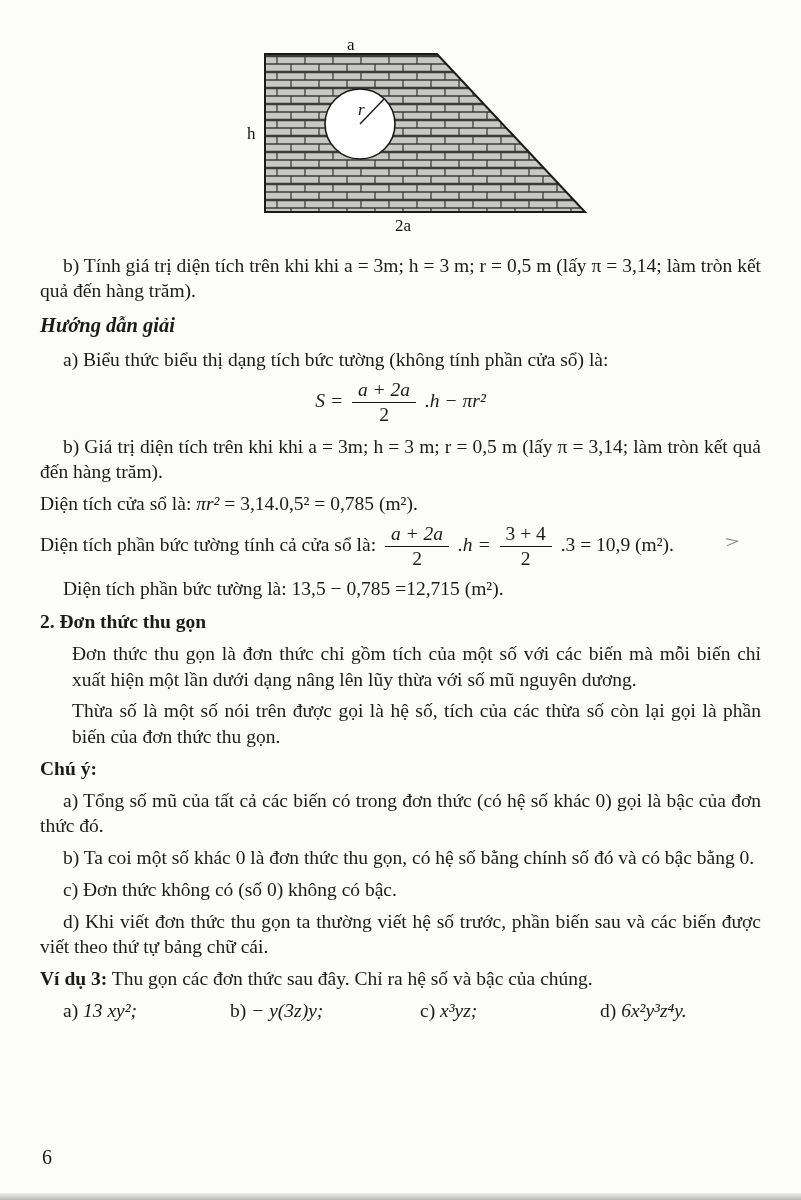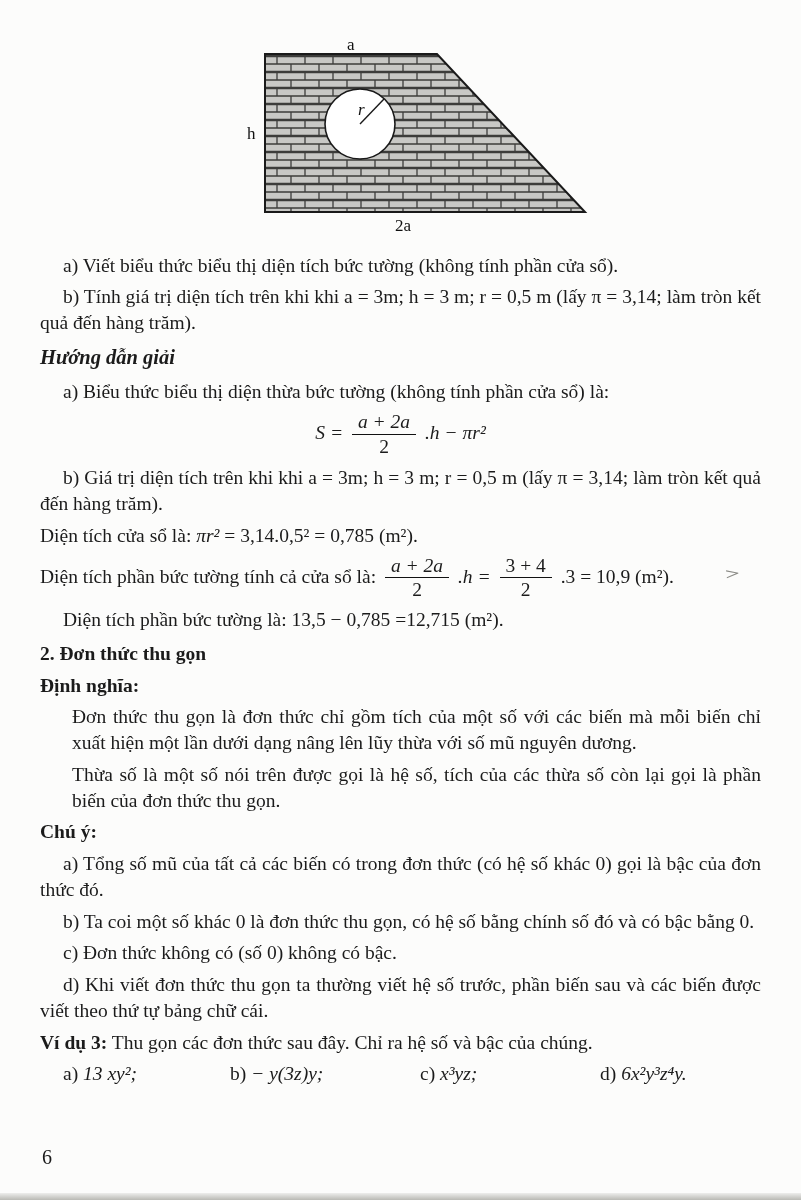--- a/index.html
+++ b/index.html
@@ -73,26 +73,25 @@
       <path d="M22 14 L194 14 L342 172 L22 172 Z" fill="url(#brick)" stroke="#1a1a1a" stroke-width="2"></path>
       <circle cx="117" cy="84" r="35" fill="#ffffff" stroke="#1a1a1a" stroke-width="1.6"></circle>
       <line x1="117" y1="84" x2="141" y2="59" stroke="#1a1a1a" stroke-width="1.4"></line>
       <text class="fig-label-upright" x="104" y="10">a</text>
       <text class="fig-label-upright" x="4" y="99">h</text>
       <text class="fig-label" x="115" y="75">r</text>
       <text class="fig-label-upright" x="152" y="191">2a</text>
     </svg>
   </figure>
 
-  <p class="indent">a) Viết biểu thức biểu thị diện tích bức tường (không tính phần cửa sổ).</p>
   <p class="indent">b) Tính giá trị diện tích trên khi khi a = 3m; h = 3 m; r = 0,5 m (lấy π = 3,14; làm tròn kết quả đến hàng trăm).</p>
 
   <div class="solution-heading">Hướng dẫn giải</div>
 
-  <p class="indent">a) Biểu thức biểu thị diện thừa bức tường (không tính phần cửa sổ) là:</p>
+  <p class="indent">a) Biểu thức biểu thị dạng tích bức tường (không tính phần cửa sổ) là:</p>
 
   <div class="formula-line">
     <span class="math">S =</span>
     <span class="frac">
         <span class="num math">a + 2a</span>
         <span class="den">2</span>
       </span>
     <span class="math">.h − πr²</span>
   </div>
 
@@ -115,21 +114,20 @@
         <span class="num">3 + 4</span>
         <span class="den">2</span>
       </span>
     <span>.3 = 10,9 (m²).</span>
     <span class="pen-mark">&gt;</span>
   </p>
 
   <p class="indent">Diện tích phần bức tường là: 13,5 − 0,785 =12,715 (m²).</p>
 
   <p class="section-title">2. Đơn thức thu gọn</p>
-  <p class="bold">Định nghĩa:</p>
   <p class="block-indent">Đơn thức thu gọn là đơn thức chỉ gồm tích của một số với các biến mà mỗi biến chỉ xuất hiện một lần dưới dạng nâng lên lũy thừa với số mũ nguyên dương.</p>
   <p class="block-indent">Thừa số là một số nói trên được gọi là hệ số, tích của các thừa số còn lại gọi là phần biến của đơn thức thu gọn.</p>
 
   <p class="bold">Chú ý:</p>
   <p class="indent">a) Tổng số mũ của tất cả các biến có trong đơn thức (có hệ số khác 0) gọi là bậc của đơn thức đó.</p>
   <p class="indent">b) Ta coi một số khác 0 là đơn thức thu gọn, có hệ số bằng chính số đó và có bậc bằng 0.</p>
   <p class="indent">c) Đơn thức không có (số 0) không có bậc.</p>
   <p class="indent">d) Khi viết đơn thức thu gọn ta thường viết hệ số trước, phần biến sau và các biến được viết theo thứ tự bảng chữ cái.</p>
 
   <p>

